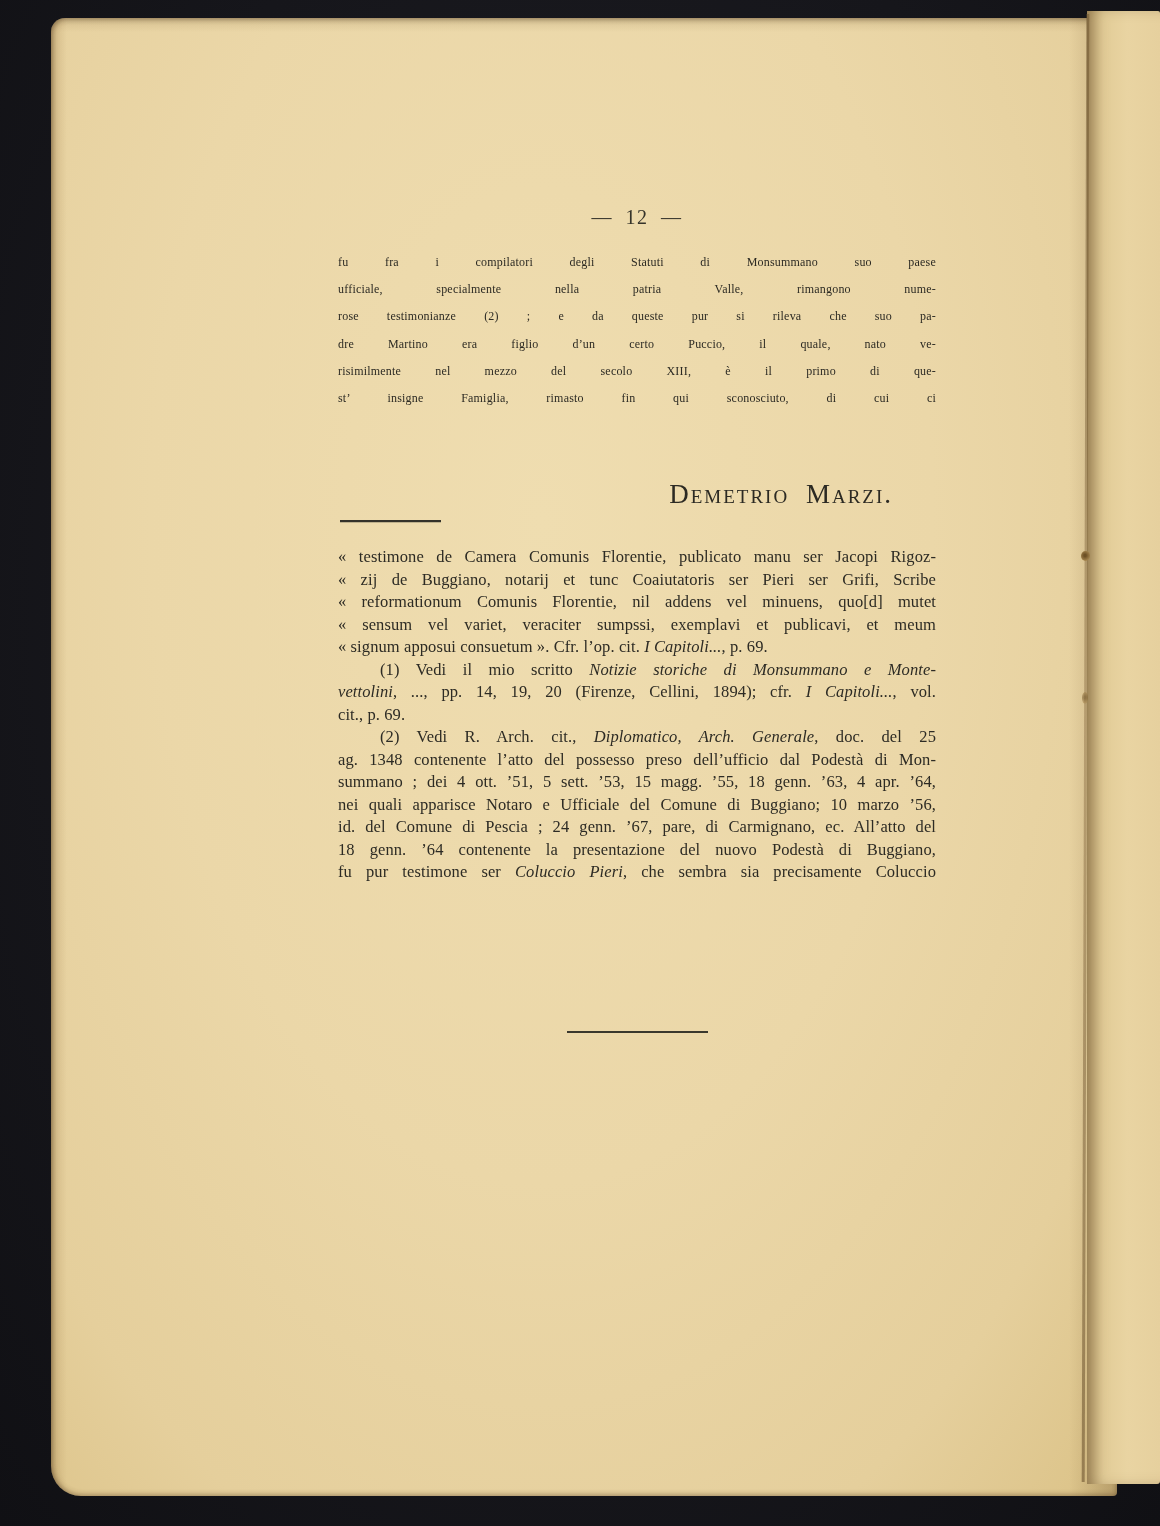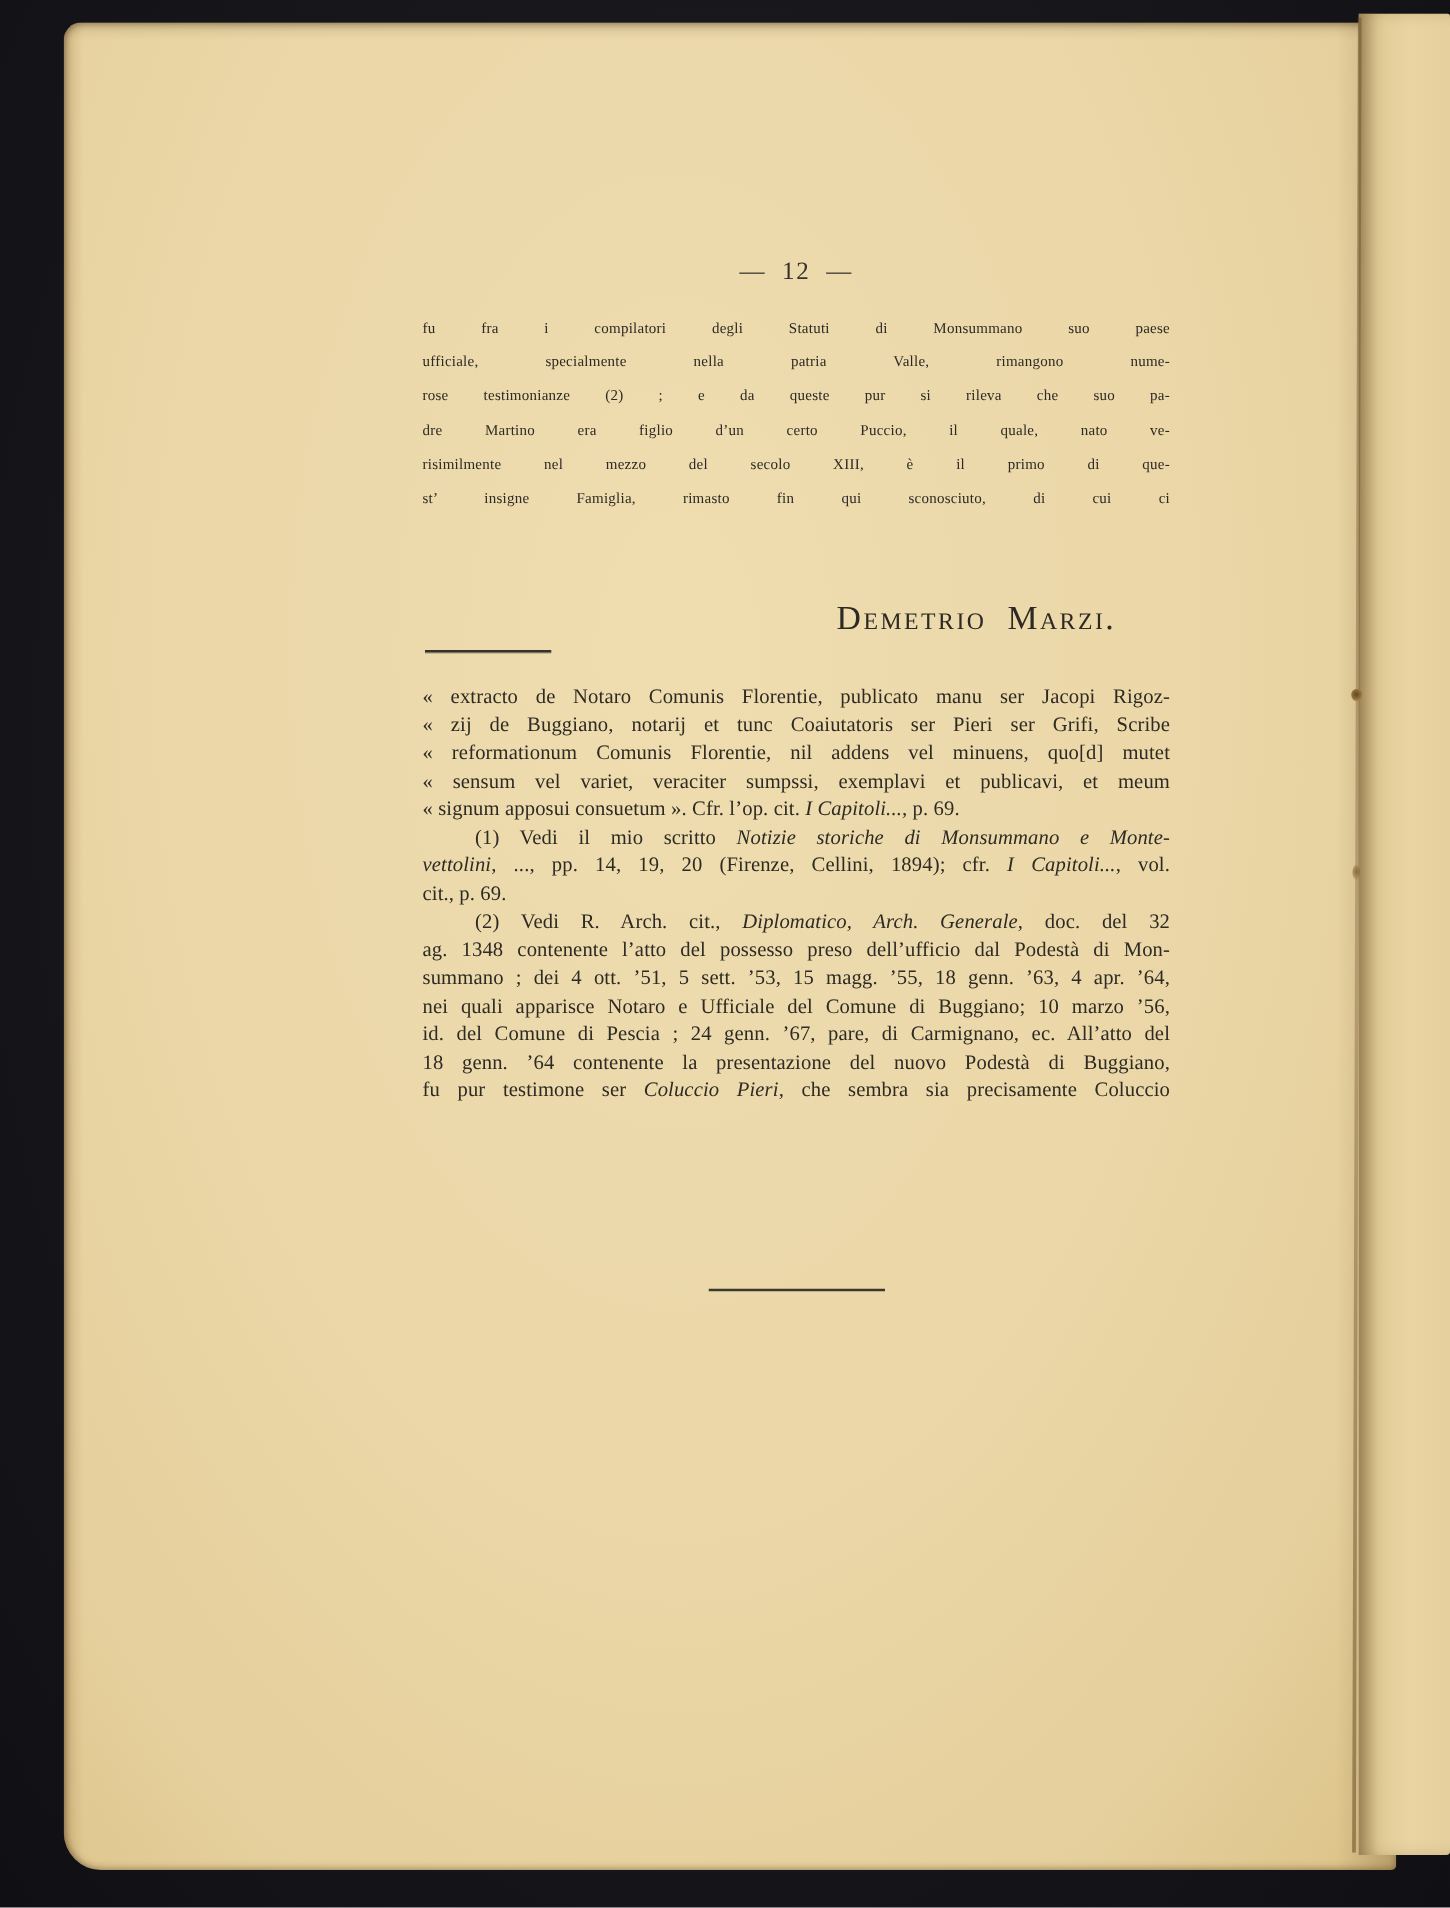--- a/index.html
+++ b/index.html
@@ -126,29 +126,29 @@
       <div class="tline"><span>dre Martino era figlio d’un certo Puccio, il quale, nato ve-</span></div>
       <div class="tline"><span>risimilmente nel mezzo del secolo XIII, è il primo di que-</span></div>
       <div class="tline"><span>st’ insigne Famiglia, rimasto fin qui sconosciuto, di cui ci</span></div>
     </div>
 
   <div class="signature">Demetrio Marzi.</div>
 
   <div class="footnote-separator"></div>
 
   <div class="footnotes">
-      <div class="tline"><span>« extracto de Notaro Comunis Florentie, publicato manu ser Jacopi Rigoz-</span></div>
+      <div class="tline"><span>« testimone de Camera Comunis Florentie, publicato manu ser Jacopi Rigoz-</span></div>
       <div class="tline"><span>« zij de Buggiano, notarij et tunc Coaiutatoris ser Pieri ser Grifi, Scribe</span></div>
       <div class="tline"><span>« reformationum Comunis Florentie, nil addens vel minuens, quo[d] mutet</span></div>
       <div class="tline"><span>« sensum vel variet, veraciter sumpssi, exemplavi et publicavi, et meum</span></div>
       <div class="tline tlast"><span>« signum apposui consuetum ». Cfr. l’op. cit. </span><span class="it">I Capitoli...</span><span>, p. 69.</span></div>
       <div class="tline tindent"><span>(1) Vedi il mio scritto </span><span class="it">Notizie storiche di Monsummano e Monte-</span></div>
       <div class="tline"><span class="it">vettolini</span><span>, ..., pp. 14, 19, 20 (Firenze, Cellini, 1894); cfr. </span><span class="it">I Capitoli...</span><span>, vol.</span></div>
       <div class="tline tlast"><span>cit., p. 69.</span></div>
-      <div class="tline tindent"><span>(2) Vedi R. Arch. cit., </span><span class="it">Diplomatico, Arch. Generale</span><span>, doc. del 32</span></div>
+      <div class="tline tindent"><span>(2) Vedi R. Arch. cit., </span><span class="it">Diplomatico, Arch. Generale</span><span>, doc. del 25</span></div>
       <div class="tline"><span>ag. 1348 contenente l’atto del possesso preso dell’ufficio dal Podestà di Mon-</span></div>
       <div class="tline"><span>summano ; dei 4 ott. ’51, 5 sett. ’53, 15 magg. ’55, 18 genn. ’63, 4 apr. ’64,</span></div>
       <div class="tline"><span>nei quali apparisce Notaro e Ufficiale del Comune di Buggiano; 10 marzo ’56,</span></div>
       <div class="tline"><span>id. del Comune di Pescia ; 24 genn. ’67, pare, di Carmignano, ec. All’atto del</span></div>
       <div class="tline"><span>18 genn. ’64 contenente la presentazione del nuovo Podestà di Buggiano,</span></div>
       <div class="tline"><span>fu pur testimone ser </span><span class="it">Coluccio Pieri</span><span>, che sembra sia precisamente Coluccio</span></div>
     </div>
 
   <div class="section-end-rule"></div>
 </div>

